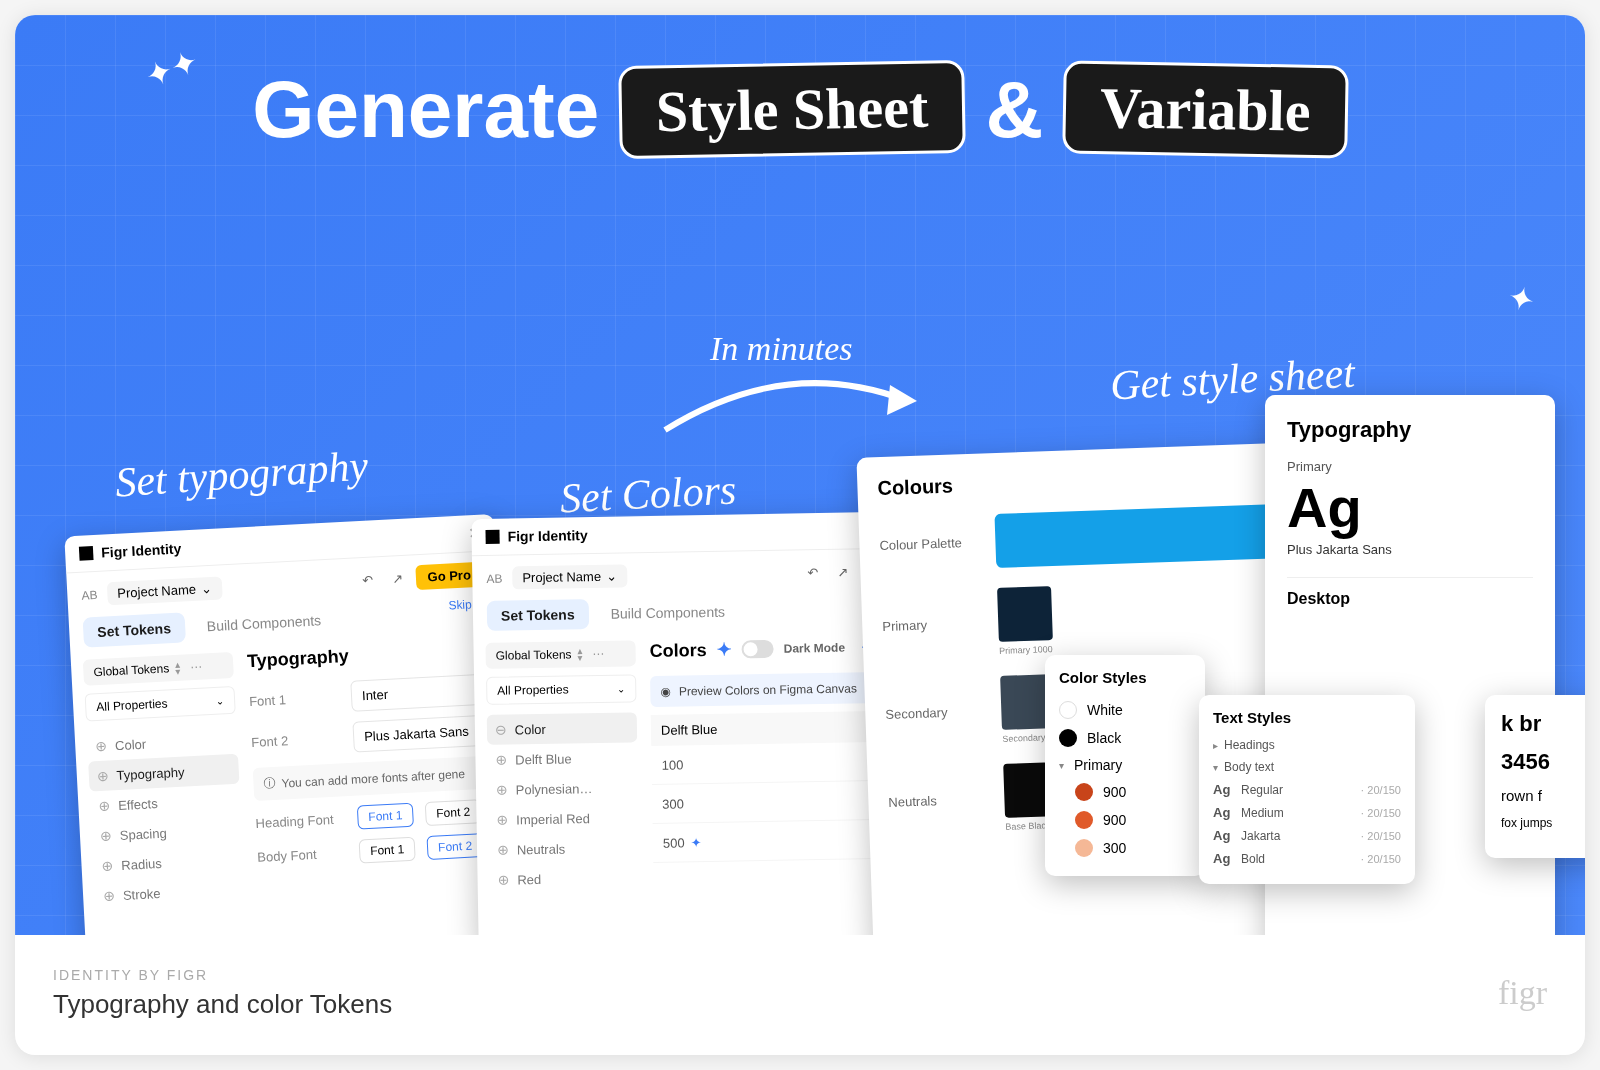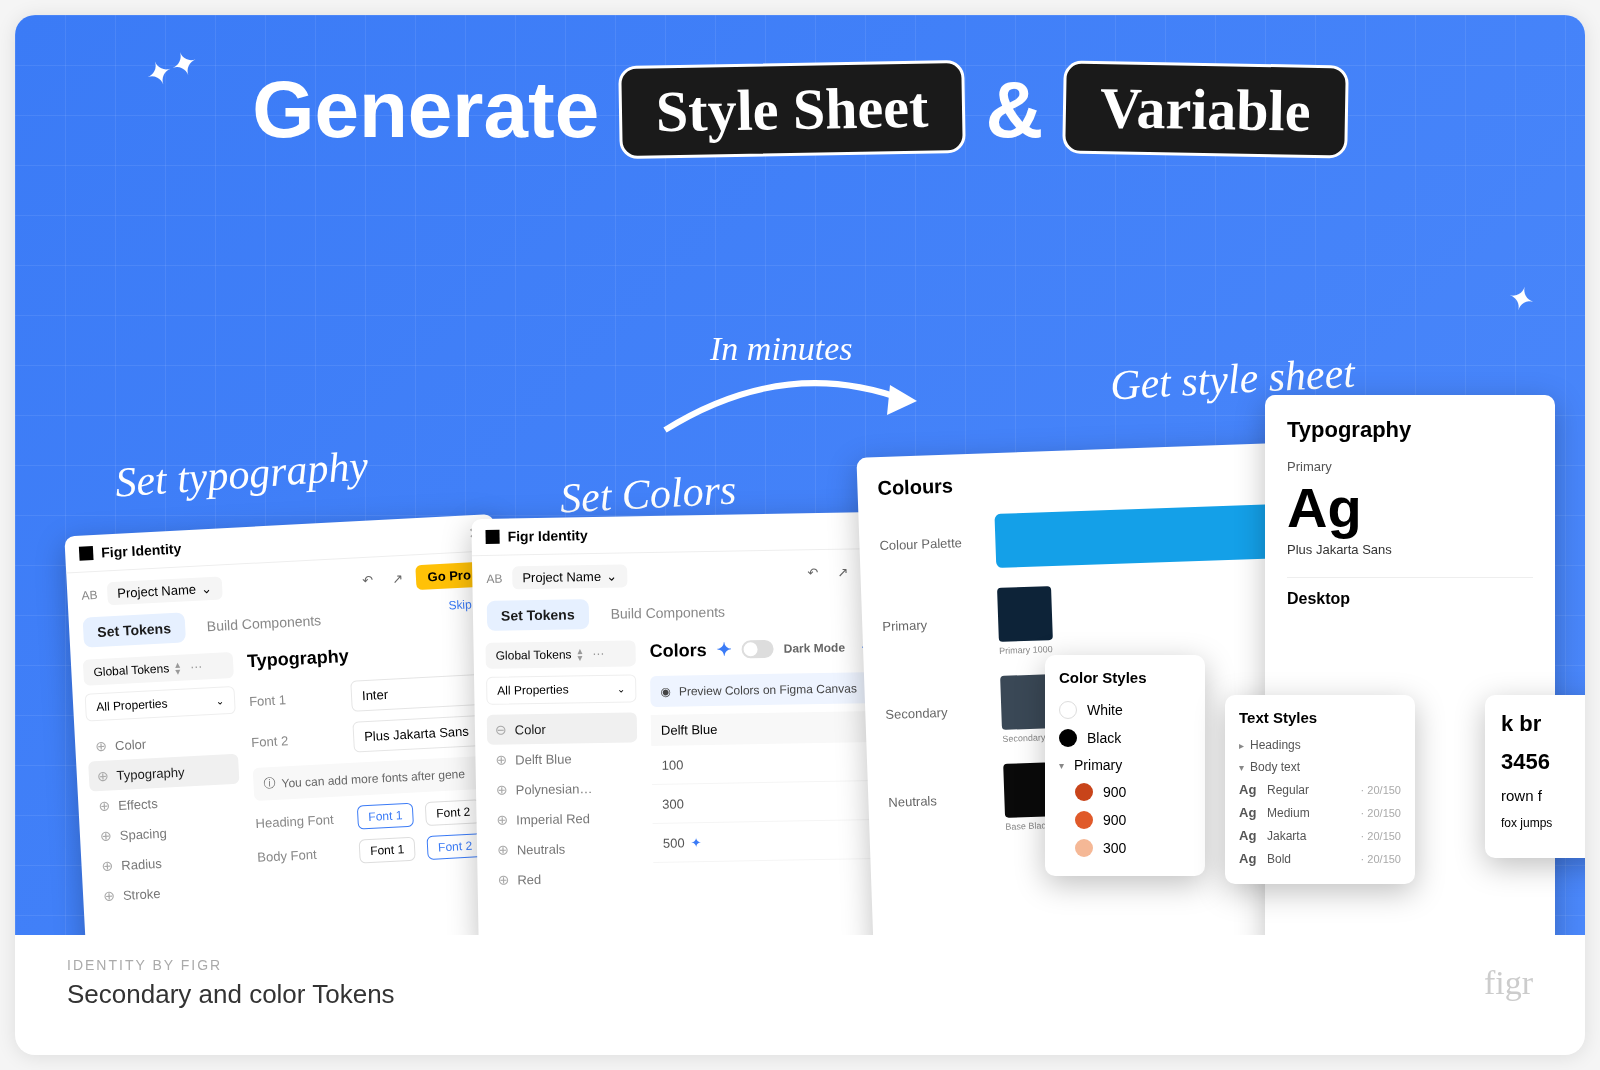--- a/index.html
+++ b/index.html
@@ -92,32 +92,32 @@
 
 .pop1{top:640px;right:380px;width:160px;padding:14px;z-index:5;}
 .pop1 h4{font-size:15px;font-weight:700;margin-bottom:10px;}
 .cs-row{display:flex;align-items:center;gap:10px;padding:5px 0;font-size:14px;}
 .cdot{width:18px;height:18px;border-radius:50%;}
 .cdot.wh{background:#fff;border:1px solid #ddd;}
 .cdot.bl{background:#000;}
 .tri{font-size:10px;color:#888;}
 
 
-.pop2{top:680px;right:170px;width:190px;padding:14px;z-index:5;}
+.pop2{top:680px;right:170px;width:216px;padding:14px;z-index:5;}
 .pop2 h4{font-size:15px;font-weight:700;margin-bottom:8px;}
 .ts-row{display:flex;align-items:center;gap:6px;padding:4px 0;font-size:12px;color:#555;}
 .ts-ag{font-weight:700;font-size:13px;width:22px;}
 .ts-meta{color:#aaa;font-size:11px;margin-left:auto;}
 
 
 .pnl5{top:680px;right:-40px;width:140px;padding:16px;font-family:Georgia,serif;}
 .samp{font-size:15px;margin-bottom:12px;}
 
 
-.footer{position:absolute;bottom:12px;left:0;right:0;height:120px;padding:24px 52px;display:flex;align-items:center;justify-content:center;}
+.footer{position:absolute;bottom:2px;left:0;right:0;height:120px;padding:24px 38px;display:flex;align-items:center;justify-content:center;}
 .ft-l{flex:1;}
 .eyebrow{font-size:14px;letter-spacing:2px;color:#aaa;text-transform:uppercase;margin-bottom:6px;}
 .ft-title{font-size:26px;color:#333;}
 .logo{font-size:34px;color:#ccc;font-weight:500;font-family:Georgia,serif;}
 </style>
 </head>
 <body>
 
 <div class="card">
   <div class="hero">
@@ -451,17 +451,17 @@
       <div class="samp" style="font-weight:700;font-size:22px;">3456</div>
       <div class="samp">rown f</div>
       <div class="samp" style="font-size:12px;">fox jumps</div>
     </div>
 
   </div>
 
   <div class="footer">
     <div class="ft-l">
       <div class="eyebrow">Identity by Figr</div>
-      <div class="ft-title">Secondary and color Tokens</div>
+      <div class="ft-title">Typography and color Tokens</div>
     </div>
     <div class="logo">figr</div>
   </div>
 </div>
 
 </body></html>

